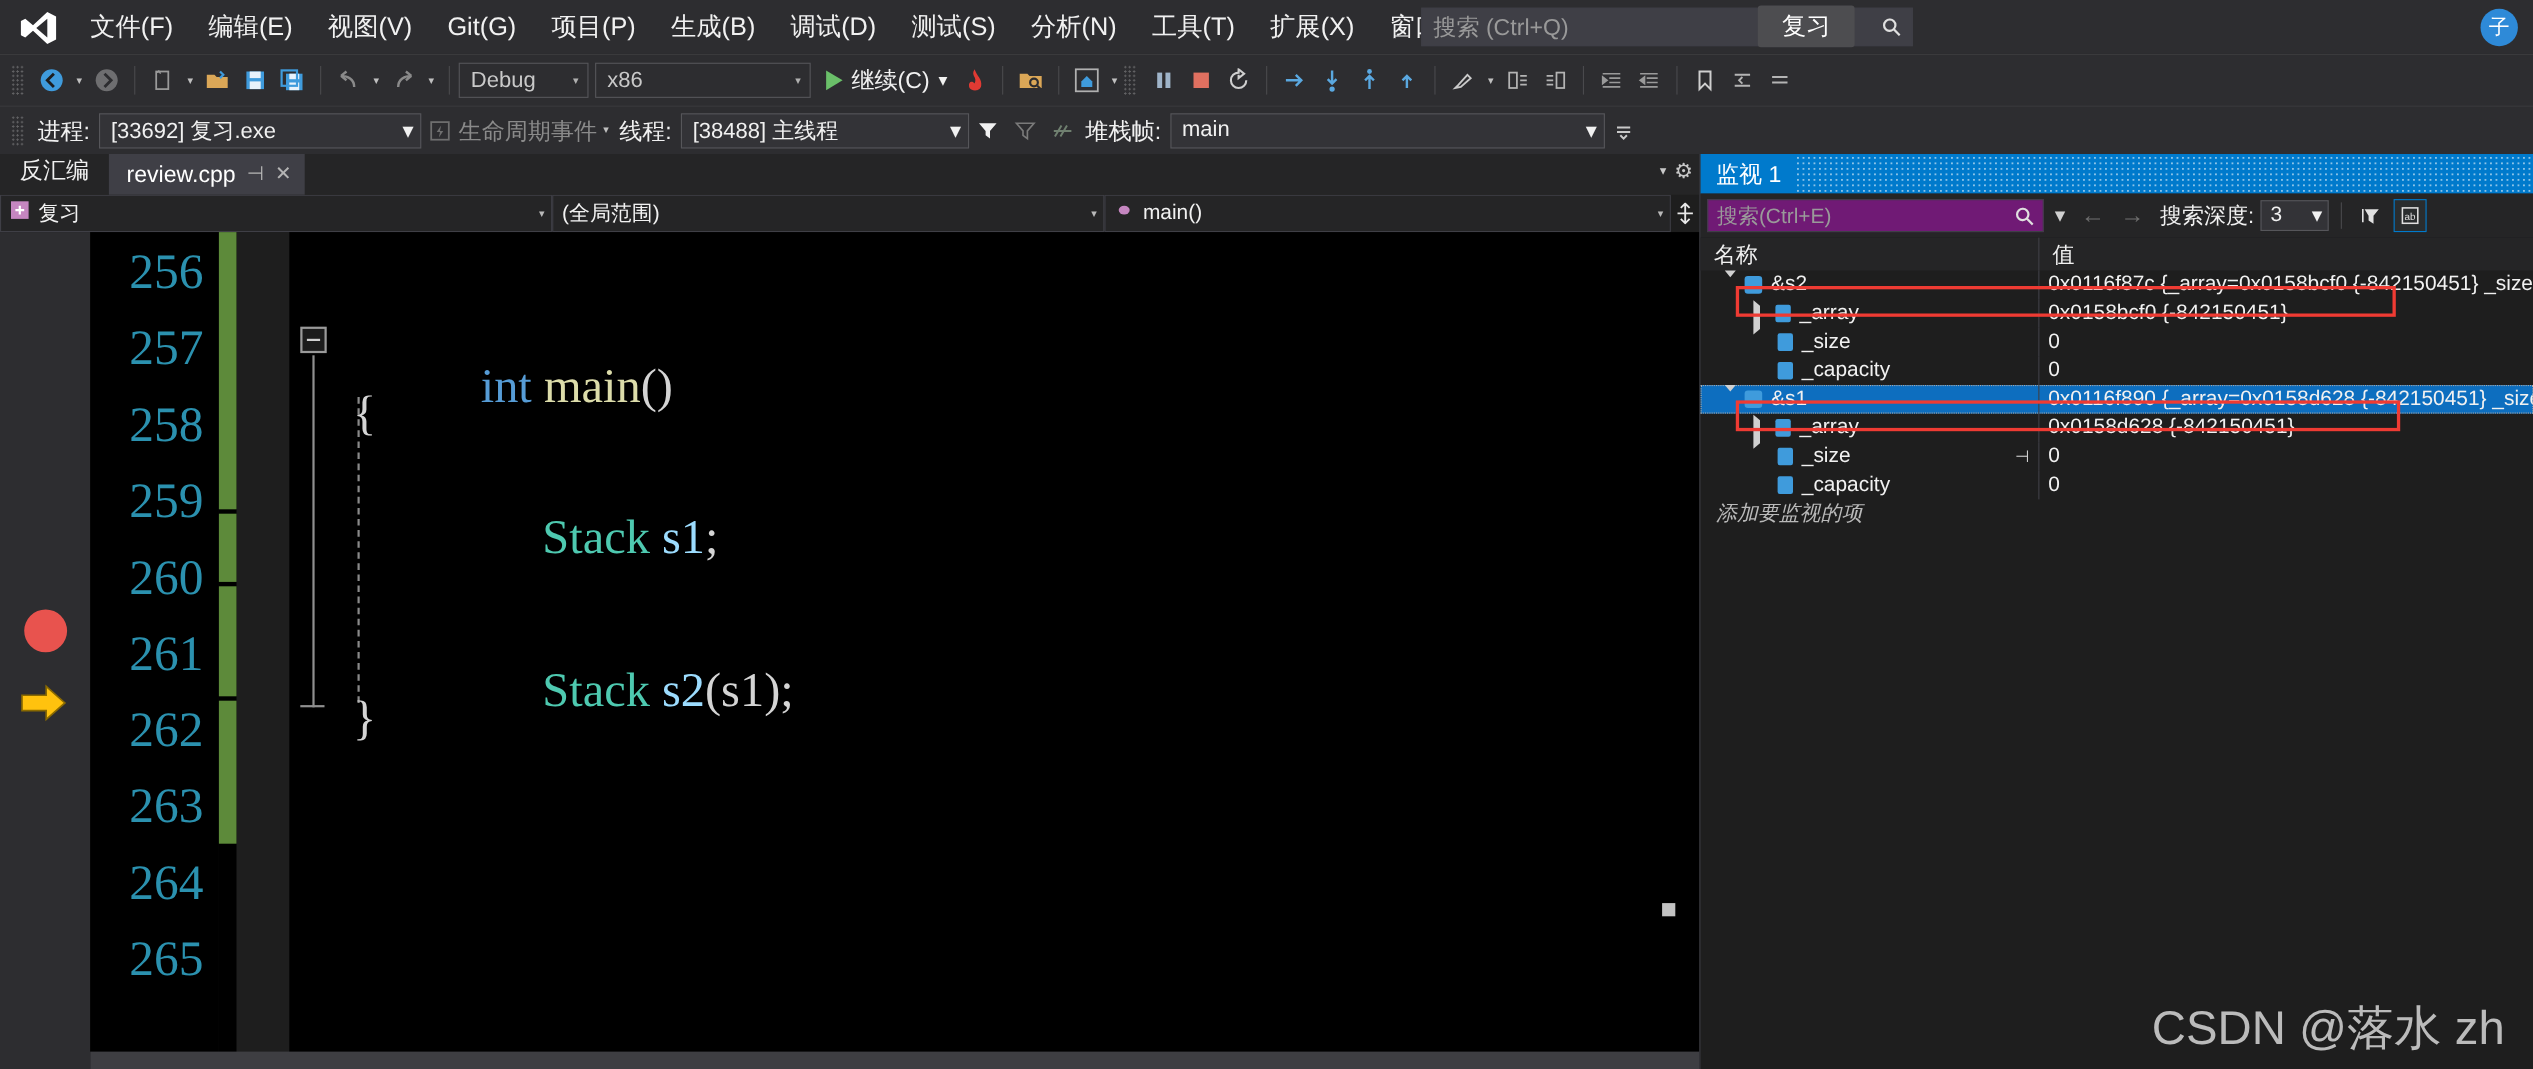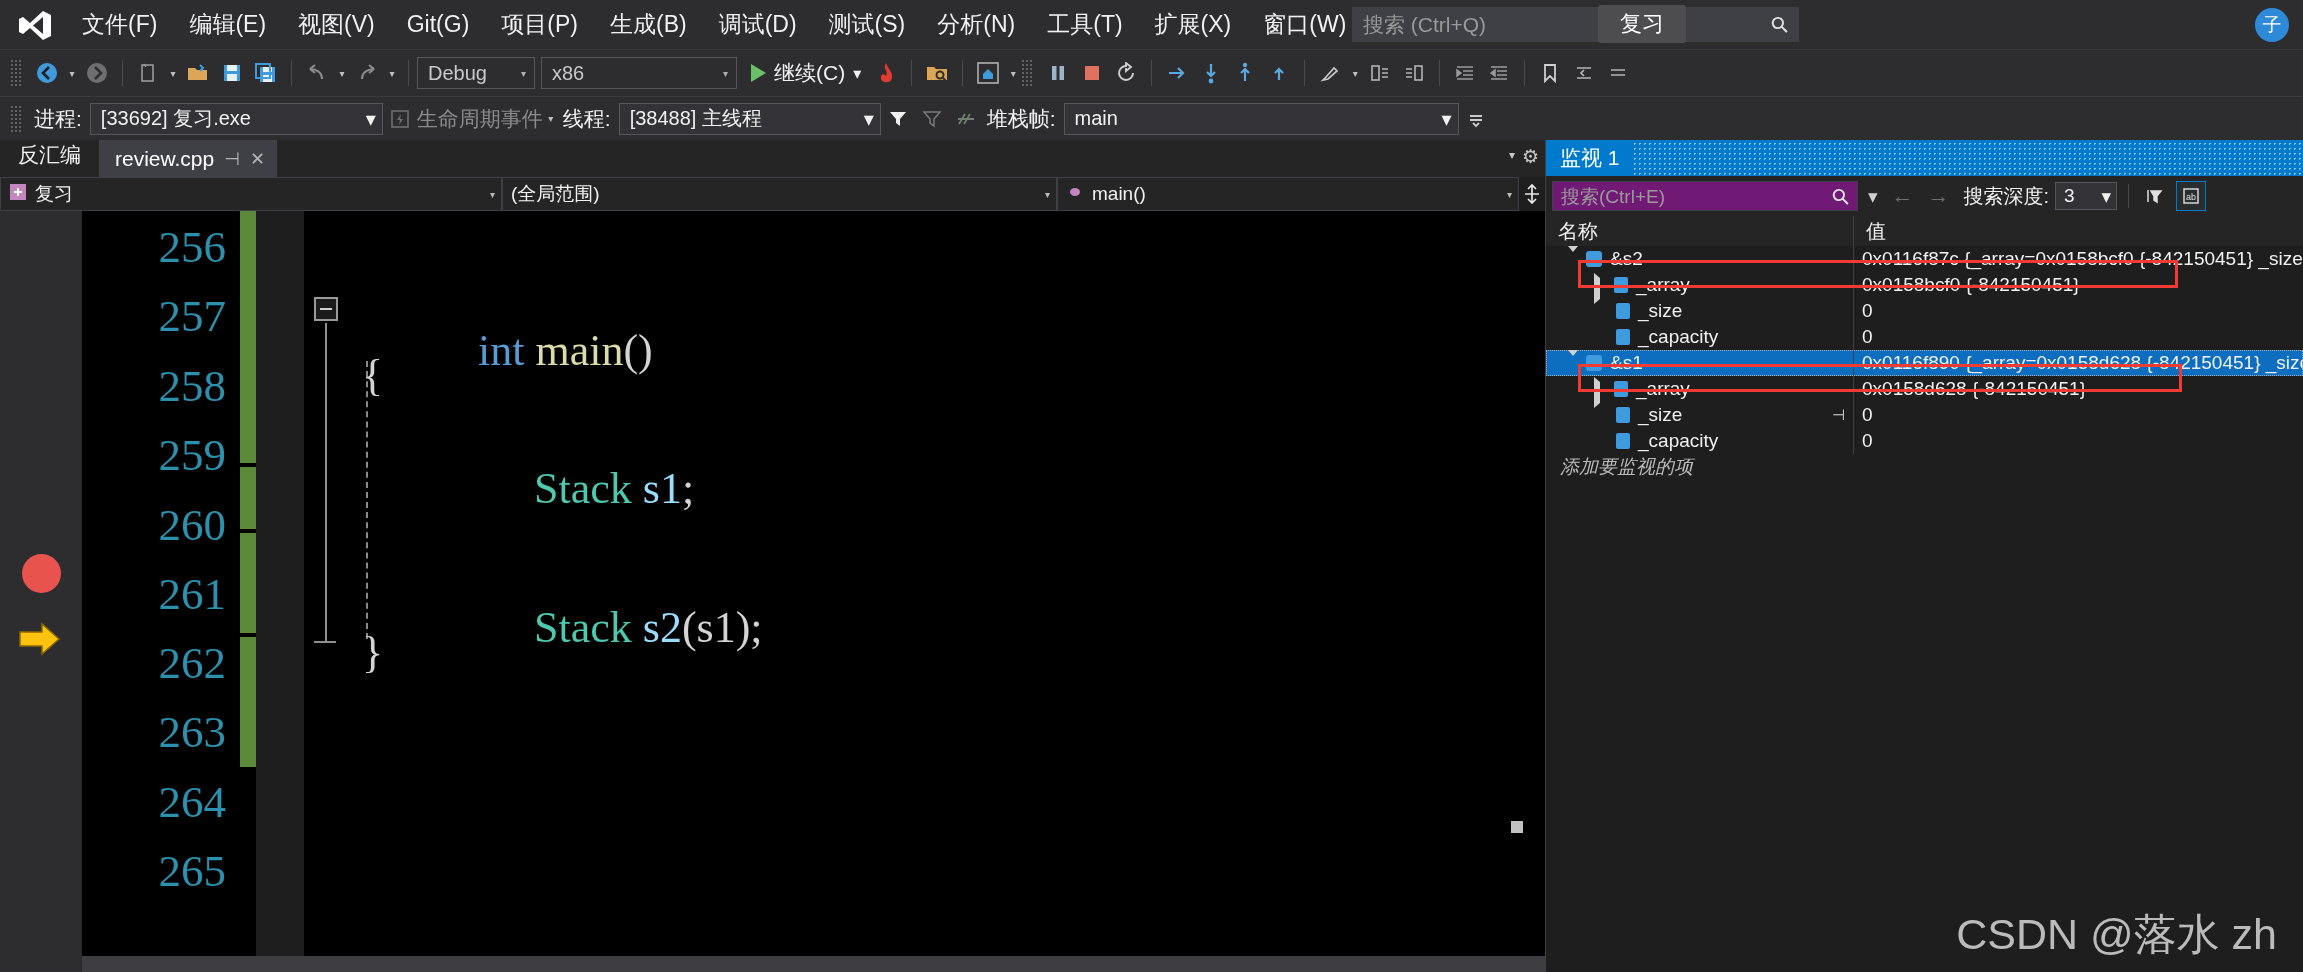--- a/index.html
+++ b/index.html
@@ -17,21 +17,21 @@
     height: 49px; background: #2d2d30; display: flex; align-items: center;
     padding-left: 14px; position: relative;
   }
   .vs-logo { width: 42px; height: 42px; display:flex; align-items:center; justify-content:center; }
   .menu-items { display: flex; align-items: center; gap: 0px; margin-left: 10px; }
   .menu-item {
     font-size: 23px; color: #f1f1f1; padding: 6px 16px; cursor: default;
     white-space: nowrap; line-height: 1.1;
   }
   .global-search {
-    position: absolute; left: 1352px; top: 7px; width: 447px; height: 35px;
+    position: absolute; left: 1292px; top: 7px; width: 447px; height: 35px;
     background: #3f3f46; border: 1px solid #3f3f46; display: flex; align-items: center;
     padding: 0 10px;
   }
   .global-search .ph { font-size: 21px; color: #999; flex: 1; }
   .search-glyph { color: #e0e0e0; font-size: 22px; transform: rotate(-45deg); display:inline-block;}
   .title-chip {
     position: absolute; left: 1598px; top: 5px; height: 38px;
     background: #4d4d50; border-radius: 3px; display: flex; align-items: center;
     padding: 0 22px; font-size: 22px; color: #fff;
   }
@@ -100,21 +100,21 @@
   }
   .nav-combo .nc { display:flex; align-items:center; gap:8px; overflow:hidden; white-space:nowrap;}
   .nav-arrow { color:#b9b9b9; font-size: 10px; }
   .splitter-btn { width: 26px; display:flex;align-items:center;justify-content:center;color:#ddd;font-size:18px;background:#1e1e1e;}
 
   
   .code-area { position: absolute; top: 71px; left: 0; right: 0; bottom: 0; background: #1e1e1e; display:flex; }
   .bp-gutter { width: 82px; background: #2d2d30; position: relative; }
   .bp-dot { position:absolute; left: 22px; top: 343px; width: 39px; height: 39px; border-radius: 50%; background: #e8534e; }
   .yellow-arrow { position: absolute; left: 18px; top: 410px; width: 44px; height: 36px; }
-  .lineno-col { width: 158px; background: #000000; position: relative; padding-left: 24px; }
+  .lineno-col { width: 117px; background: #000000; position: relative; padding-left: 24px; }
   .lineno {
     position: absolute; right: 14px; font-family: "Liberation Serif", "DejaVu Serif", serif;
     font-size: 45px; color: #2b91af; line-height: 1;
   }
   .track-col { width: 16px; background: #000; position: relative; }
   .track-green { position:absolute; left:0; width: 16px; background: #5d8a3a; }
   .code-body { flex: 1; background: #000000; position: relative; overflow: hidden; margin-left: 48px; }
   .code-line {
     position: absolute; font-family: "Liberation Serif","DejaVu Serif", serif;
     font-size: 44px; white-space: pre; line-height: 1;
@@ -473,21 +473,21 @@
             <span>
               <svg width="18" height="18" viewBox="0 0 18 18">
                   <rect x="1" y="1" width="16" height="16" fill="#c586c0"></rect>
                   <path d="M5 9 h8 M9 5 v8" stroke="#fff" stroke-width="2"></path>
                 </svg>
             </span>
             <span>复习</span>
           </span>
           <span class="nav-arrow">▾</span>
         </div>
-        <div class="nav-combo" style="width:555px">
+        <div class="nav-combo" style="width:502px">
           <span class="nc">
               <span>(全局范围)</span>
             </span>
           <span class="nav-arrow">▾</span>
         </div>
         <div class="nav-combo" style="flex:1">
           <span class="nc">
             <span>
               <svg width="18" height="18" viewBox="0 0 18 18">
                   <path d="M4 9 a5 4 0 1 1 10 0 a5 4 0 1 1 -10 0" fill="#c586c0"></path>

